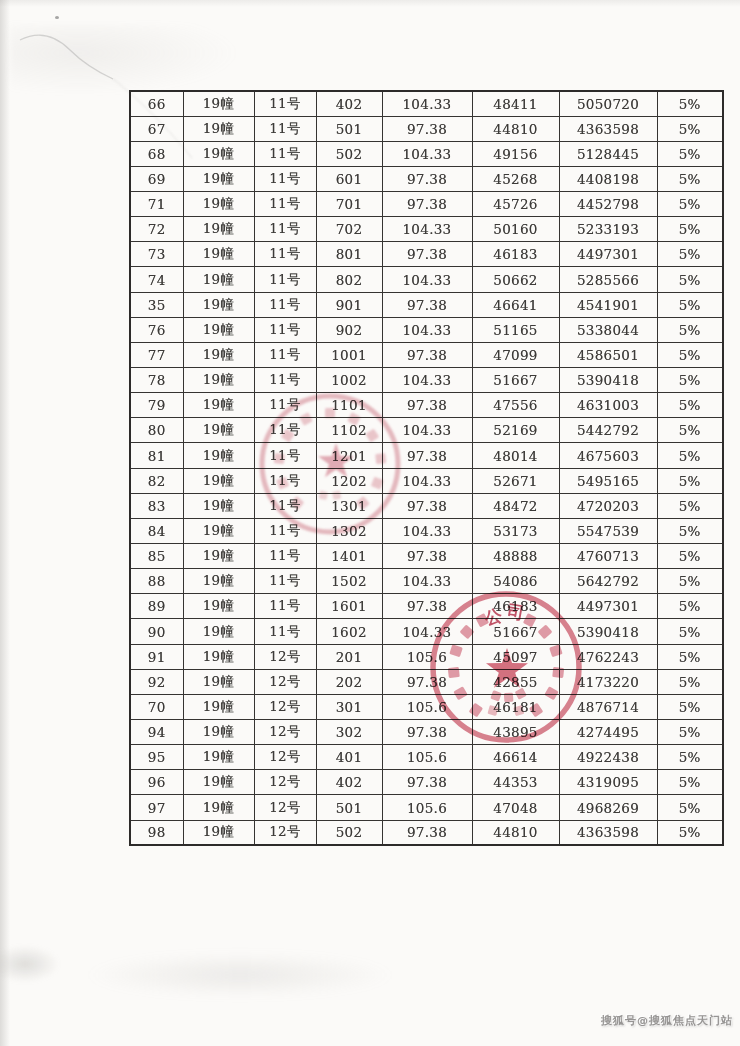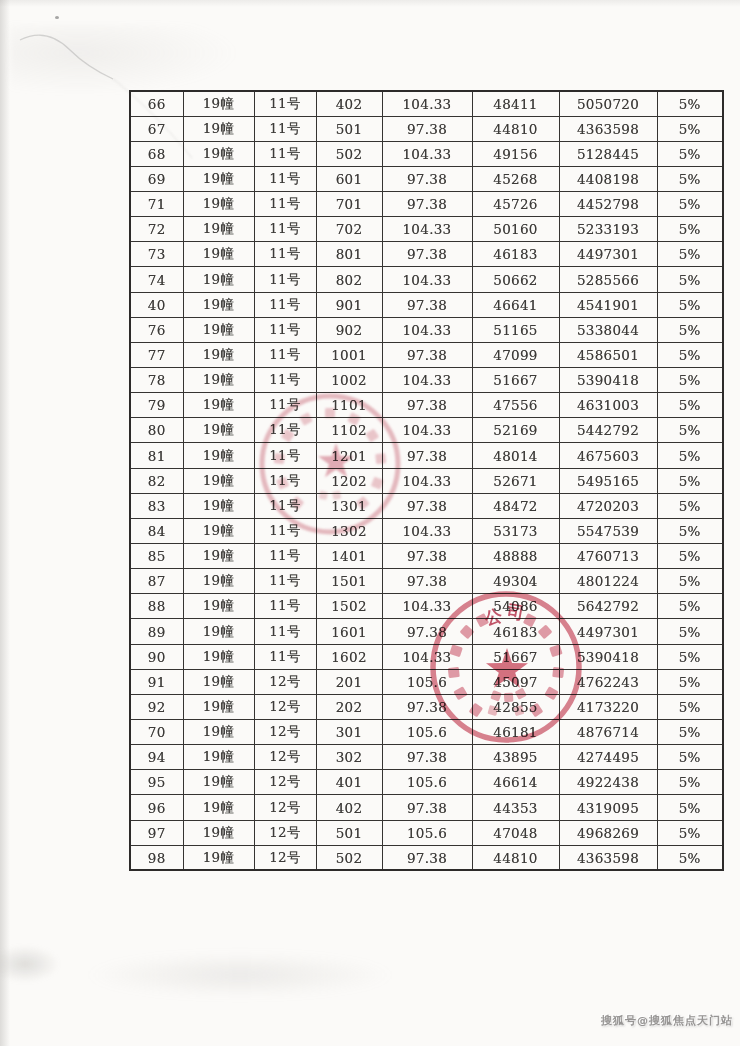--- a/index.html
+++ b/index.html
@@ -142,21 +142,21 @@
           <td>74</td>
           <td>19幢</td>
           <td>11号</td>
           <td>802</td>
           <td>104.33</td>
           <td>50662</td>
           <td>5285566</td>
           <td>5%</td>
         </tr>
         <tr>
-          <td>40</td>
+          <td>35</td>
           <td>19幢</td>
           <td>11号</td>
           <td>901</td>
           <td>97.38</td>
           <td>46641</td>
           <td>4541901</td>
           <td>5%</td>
         </tr>
         <tr>
           <td>76</td>
@@ -249,30 +249,20 @@
           <td>5%</td>
         </tr>
         <tr>
           <td>85</td>
           <td>19幢</td>
           <td>11号</td>
           <td>1401</td>
           <td>97.38</td>
           <td>48888</td>
           <td>4760713</td>
-          <td>5%</td>
-        </tr>
-        <tr>
-          <td>87</td>
-          <td>19幢</td>
-          <td>11号</td>
-          <td>1501</td>
-          <td>97.38</td>
-          <td>49304</td>
-          <td>4801224</td>
           <td>5%</td>
         </tr>
         <tr>
           <td>88</td>
           <td>19幢</td>
           <td>11号</td>
           <td>1502</td>
           <td>104.33</td>
           <td>54086</td>
           <td>5642792</td>

